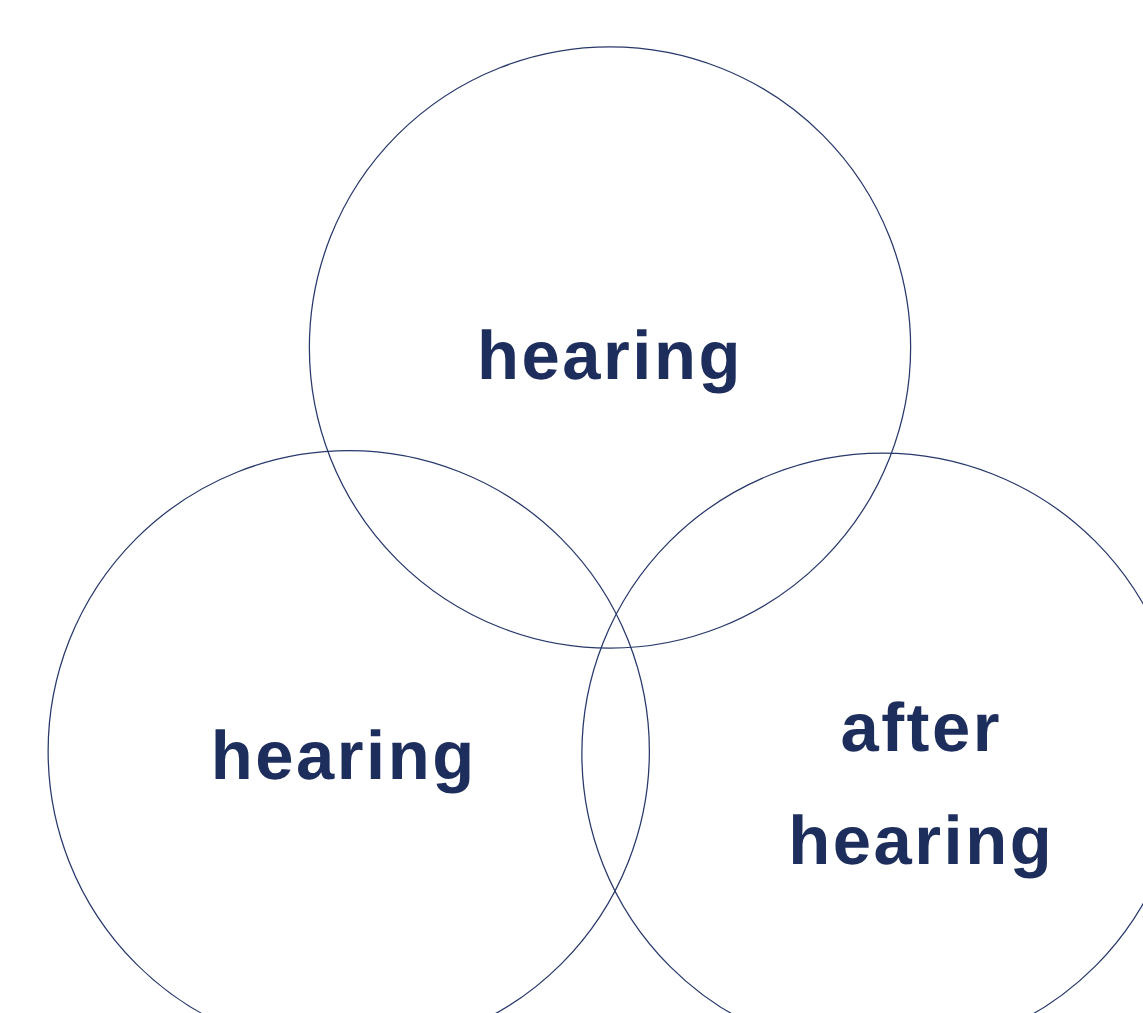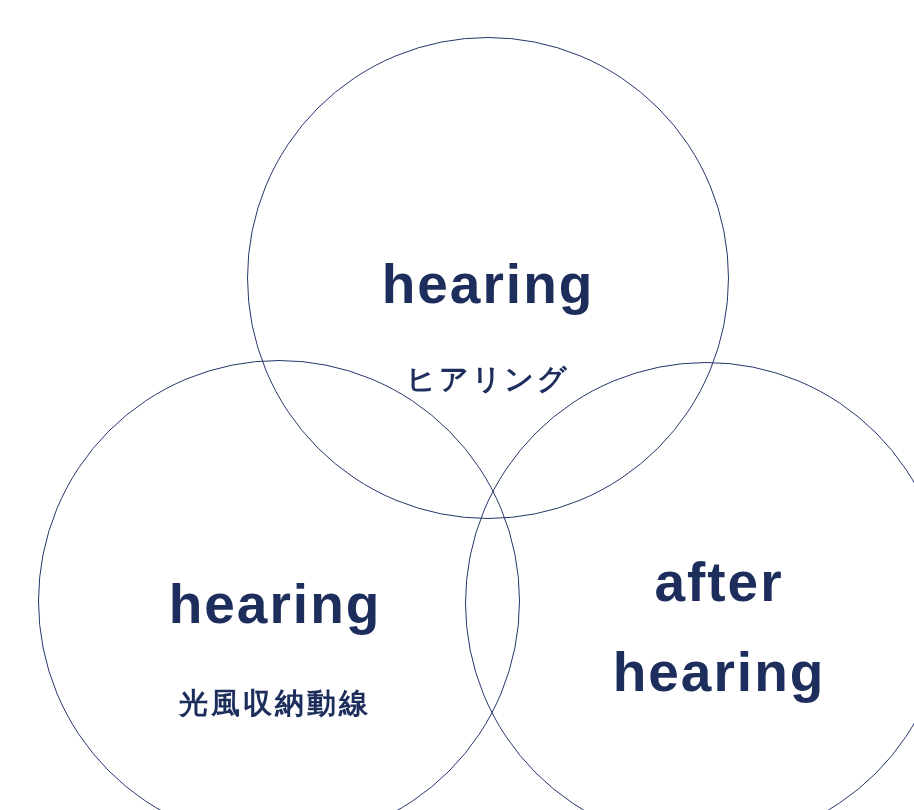--- a/index.html
+++ b/index.html
@@ -34,21 +34,21 @@
 
   .label {
     position: absolute;
     transform: translateX(-50%);
     text-align: center;
     color: var(--navy);
     white-space: nowrap;
   }
   .label-hearing  { left: 456px; top: 192px; }
   .label-planning { left: 243px; top: 512px; }
-  .label-after    { left: 687px; top: 490px; }
+  .label-after    { left: 705px; top: 490px; }
 
   .title {
     font-size: 55px;
     font-weight: 700;
     letter-spacing: 2px;
     line-height: 1.05;
   }
   .subtitle {
     font-size: 29px;
     font-weight: 700;
@@ -64,26 +64,24 @@
 <body>
 
 <div class="venn">
 
   <div class="circle circle-hearing"></div>
   <div class="circle circle-planning"></div>
   <div class="circle circle-after"></div>
 
   <div class="label label-hearing">
     <div class="title">hearing</div>
-    <div class="subtitle">ヒアリング</div>
   </div>
 
   <div class="label label-planning">
     <div class="title">hearing</div>
-    <div class="subtitle">光風収納動線</div>
   </div>
 
   <div class="label label-after">
     <div class="title">after</div>
     <div class="title">hearing</div>
   </div>
 
 </div>
 
 </body></html>

